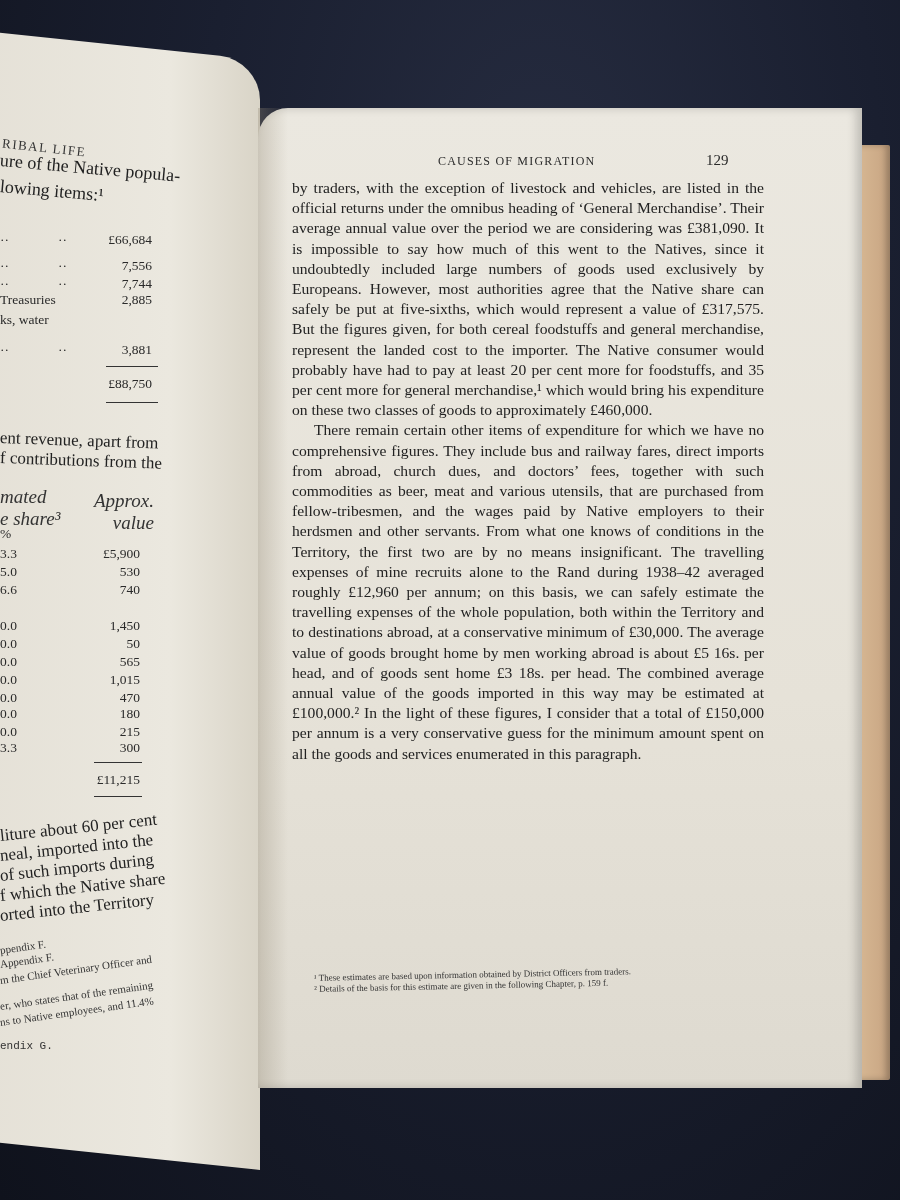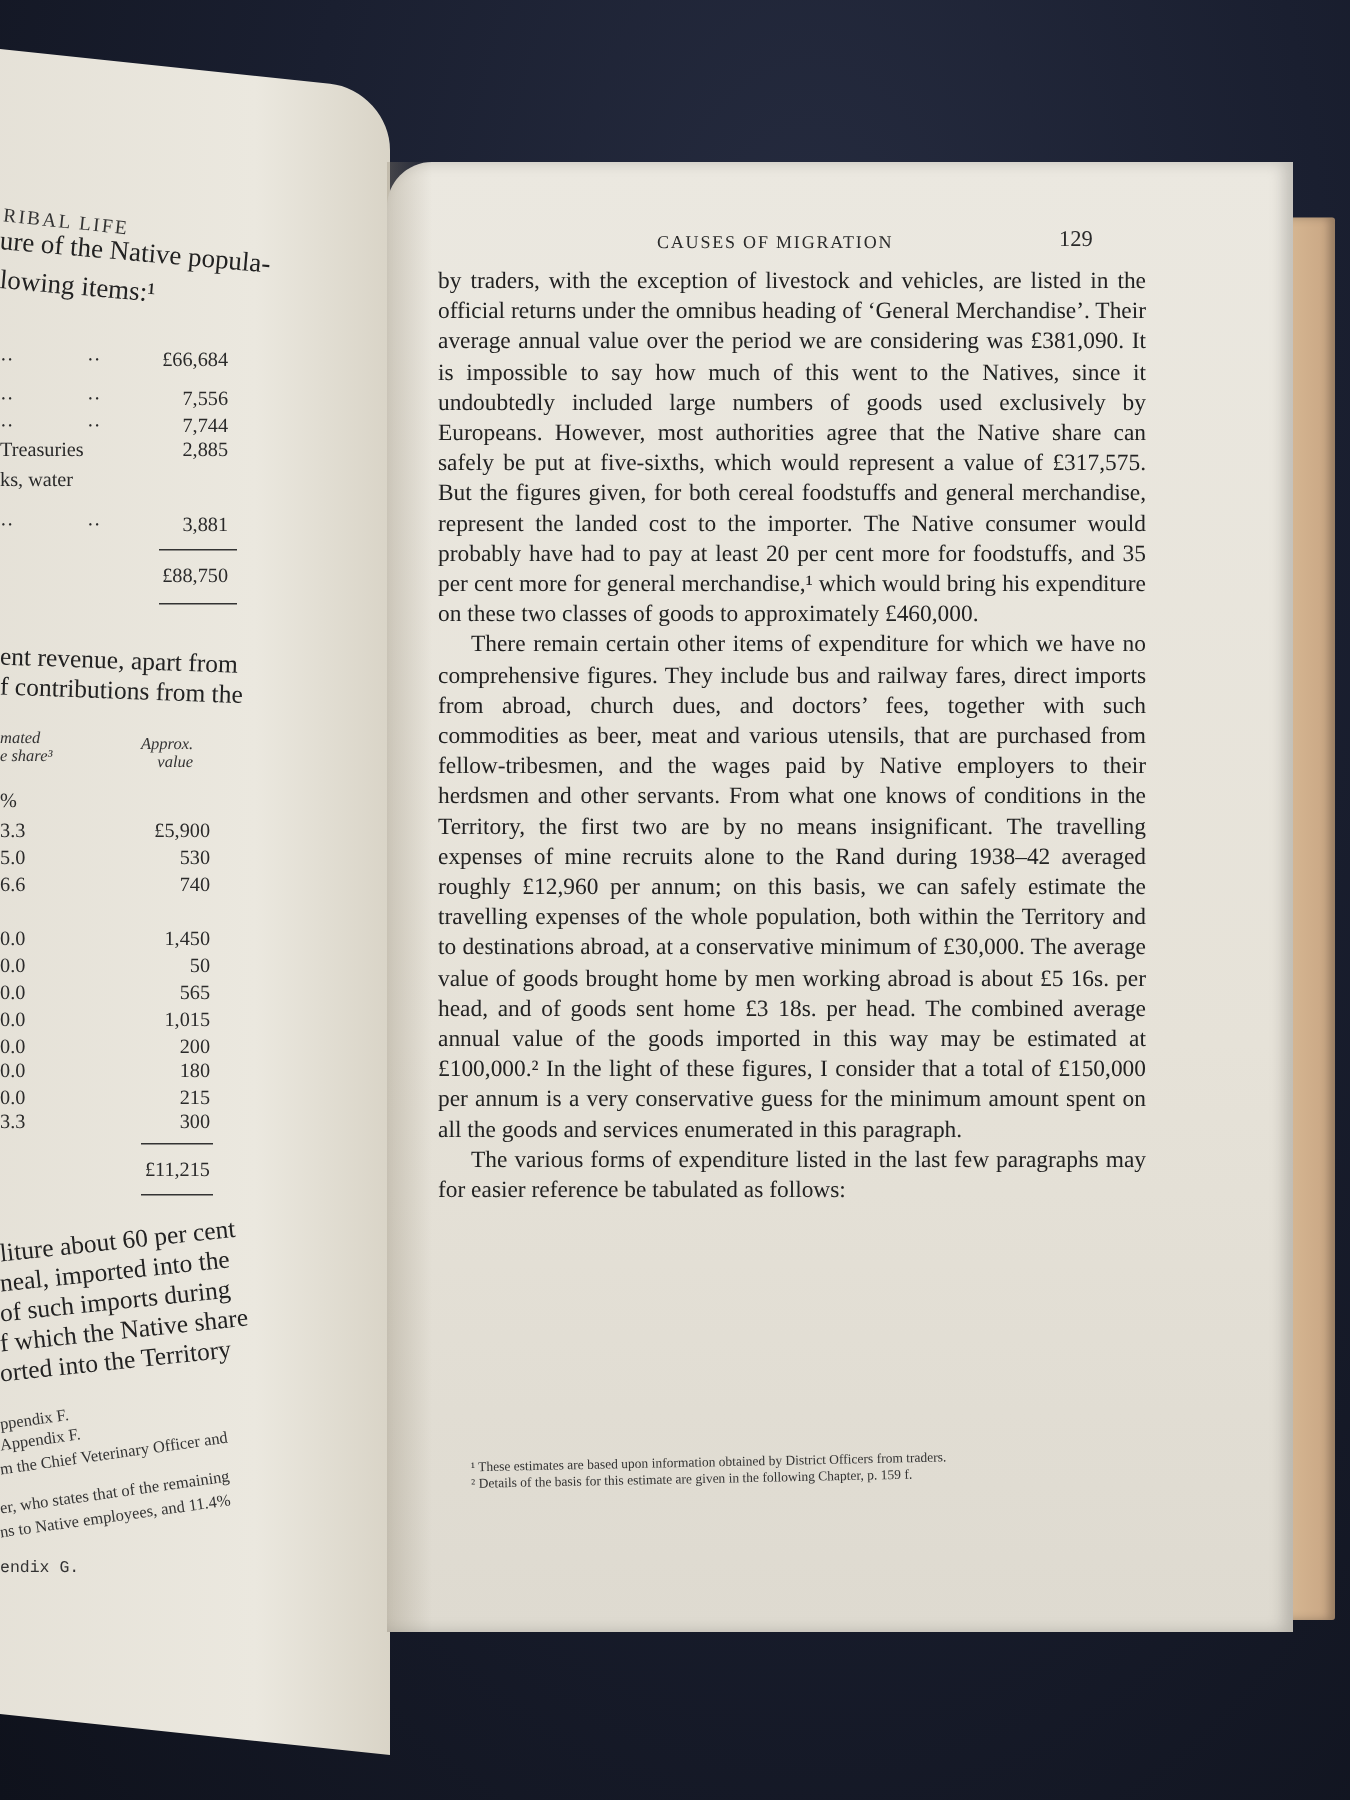--- a/index.html
+++ b/index.html
@@ -68,21 +68,21 @@
     transform: rotate(-1.2deg);
   }
   
   .l-head { position:absolute; left:2px; top:80px; font-size:13px; letter-spacing:1.5px; color:#333; transform:rotate(6deg); }
   .l-line { position:absolute; left:0; font-size:18px; color:#222; white-space:nowrap; transform:rotate(5deg); transform-origin:left; }
   .l-row { position:absolute; left:0; width:240px; font-size:13.5px; color:#2a2a2a; white-space:nowrap; }
   .l-row .dots { position:absolute; left:0; }
   .l-row .dots2 { position:absolute; left:58px; }
   .l-row .val { position:absolute; right:88px; text-align:right; }
   .rule { position:absolute; height:1px; background:#333; }
-  .l-th { position:absolute; font-size:11px; font-style:italic; color:#333; }
+  .l-th { position:absolute; font-size:19px; font-style:italic; color:#333; }
   .l-row2 { position:absolute; left:0; width:240px; font-size:13.5px; color:#2a2a2a; }
   .l-row2 .pct { position:absolute; left:0; }
   .l-row2 .val { position:absolute; right:100px; text-align:right; }
   .l-para { position:absolute; left:0; font-size:17px; color:#222; white-space:nowrap; transform:rotate(-6deg); transform-origin:left; }
   .l-fn { position:absolute; left:0; font-size:11px; color:#333; white-space:nowrap; transform:rotate(-8deg); transform-origin:left; }
 </style>
 </head>
 <body>
 
 <div class="backdrop"></div>
@@ -164,21 +164,21 @@
   <div class="l-row2" style="top:654px;">
       <span class="pct">0.0</span>
       <span class="val">565</span>
     </div>
   <div class="l-row2" style="top:672px;">
       <span class="pct">0.0</span>
       <span class="val">1,015</span>
     </div>
   <div class="l-row2" style="top:690px;">
       <span class="pct">0.0</span>
-      <span class="val">200</span>
+      <span class="val">470</span>
     </div>
   <div class="l-row2" style="top:706px;">
       <span class="pct">0.0</span>
       <span class="val">180</span>
     </div>
   <div class="l-row2" style="top:724px;">
       <span class="pct">0.0</span>
       <span class="val">215</span>
     </div>
   <div class="l-row2" style="top:740px;">
@@ -204,19 +204,18 @@
   <div class="l-fn" style="top:1016px;">ns to Native employees, and 11.4%</div>
   <div class="l-fn" style="top:1040px;transform:none;font-family:Liberation Mono, monospace;">endix G.</div>
 </div>
 
 <div class="right-page">
   <div class="running-head">CAUSES OF MIGRATION</div>
   <div class="page-number">129</div>
   <div class="body-text">
     <p>by traders, with the exception of livestock and vehicles, are listed in the official returns under the omnibus heading of ‘General Merchandise’. Their average annual value over the period we are considering was £381,090. It is impossible to say how much of this went to the Natives, since it undoubtedly included large numbers of goods used exclusively by Europeans. However, most authorities agree that the Native share can safely be put at five-sixths, which would represent a value of £317,575. But the figures given, for both cereal foodstuffs and general merchandise, represent the landed cost to the importer. The Native consumer would probably have had to pay at least 20 per cent more for foodstuffs, and 35 per cent more for general merchandise,¹ which would bring his expenditure on these two classes of goods to approximately £460,000.</p>
     <p class="indent">There remain certain other items of expenditure for which we have no comprehensive figures. They include bus and railway fares, direct imports from abroad, church dues, and doctors’ fees, together with such commodities as beer, meat and various utensils, that are purchased from fellow-tribesmen, and the wages paid by Native employers to their herdsmen and other servants. From what one knows of conditions in the Territory, the first two are by no means insignificant. The travelling expenses of mine recruits alone to the Rand during 1938–42 averaged roughly £12,960 per annum; on this basis, we can safely estimate the travelling expenses of the whole population, both within the Territory and to destinations abroad, at a conservative minimum of £30,000. The average value of goods brought home by men working abroad is about £5 16s. per head, and of goods sent home £3 18s. per head. The combined average annual value of the goods imported in this way may be estimated at £100,000.² In the light of these figures, I consider that a total of £150,000 per annum is a very conservative guess for the minimum amount spent on all the goods and services enumerated in this paragraph.</p>
-    <p class="indent">The various forms of expenditure listed in the last few paragraphs may for easier reference be tabulated as follows:</p>
   </div>
   <div class="footnotes">
     <div>¹ These estimates are based upon information obtained by District Officers from traders.</div>
     <div>² Details of the basis for this estimate are given in the following Chapter, p. 159 f.</div>
   </div>
 </div>
 
 </body></html>

